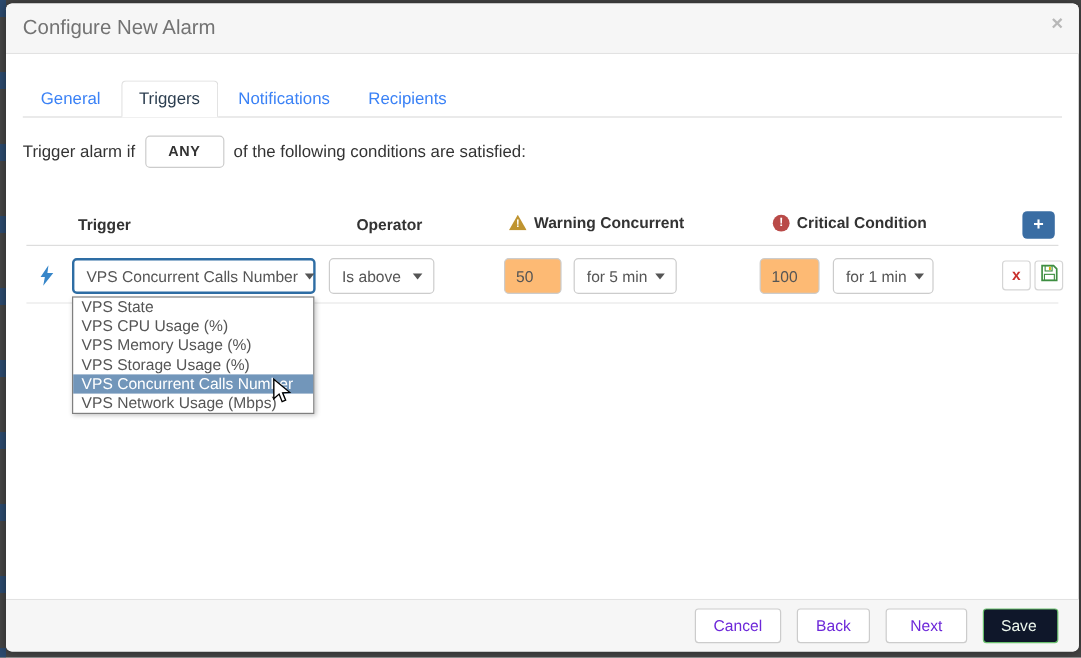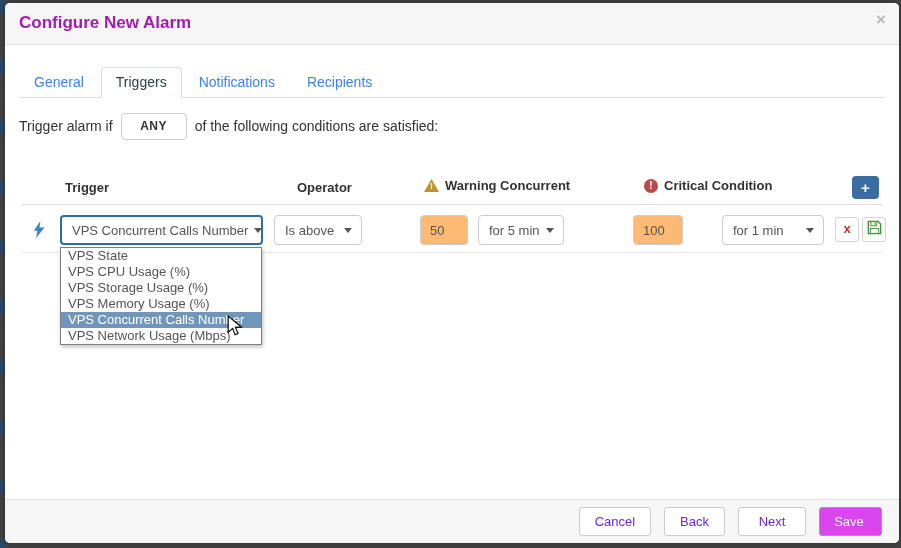--- a/index.html
+++ b/index.html
@@ -16,21 +16,21 @@
   .modal {
     position:absolute; top:3px; left:5px; right:2px; bottom:5px;
     background:#fff; border-radius:5px; box-shadow:0 0 8px rgba(0,0,0,.4);
   }
   .modal-header {
     position:absolute; top:0; left:0; right:0; height:42px;
     background:#f6f6f6; border-bottom:1px solid #e2e2e2; border-radius:5px 5px 0 0;
   }
   .modal-title {
     position:absolute; left:14px; top:10px;
-    font-size:17px; font-weight:bold; color:#a21caf;text-align:center;
+    font-size:17px; font-weight:normal; color:#737373;text-align:center;
   }
   .close-x {
     position:absolute; right:13px; top:8px; font-size:17px; font-weight:bold;
     color:#b8b8b8; cursor:pointer; line-height:1;
   }
   
   .tabs {
     position:absolute; top:64px; left:14px; right:14px;
     display:flex; border-bottom:1px solid #ddd;
   }
@@ -113,21 +113,21 @@
     position:absolute; left:0; right:0; bottom:0; height:44px;
     background:#f6f6f6; border-top:1px solid #e2e2e2; border-radius:0 0 5px 5px;
     display:flex; align-items:center; justify-content:flex-end; gap:13px; padding-right:17px;
   }
   .btn {
     height:29px; padding:0 15px; min-width:58px; background:#fff; border:1px solid #ccc;
     border-radius:3px; font-size:13px; color:#6d28d9; cursor:pointer;
     display:flex; align-items:center; justify-content:center; font-family:inherit;
   }
   .btn.wide { min-width:68px; }
-  .btn.save { background:#d946ef; border-color:#69bf6d; color:#eef8ee; min-width:63px;padding-left:12px; }
+  .btn.save { background:#0f172a; border-color:#69bf6d; color:#eef8ee; min-width:63px;padding-left:12px; }
   .bolt { position:absolute; left:28px; top:6px; }
 </style>
 </head>
 <body>
 
 <div class="edge-strip"></div>
 
 <div class="modal">
 
   <div class="modal-header">
@@ -179,21 +179,21 @@
     <div class="sel" style="left:269px; width:88px;">
       <span>Is above</span>
       <span class="caret"></span>
     </div>
     <input class="tinput" style="left: 415px; width: 48px;" value="50">
     <div class="sel" style="left:473px; width:86px;">
       <span>for 5 min</span>
       <span class="caret"></span>
     </div>
     <input class="tinput" style="left: 628px; width: 50px;" value="100">
-    <div class="sel" style="left:717px; width:102px;justify-content:space-between;">
+    <div class="sel" style="left:689px; width:84px;justify-content:space-between;">
       <span>for 1 min</span>
       <span class="caret"></span>
     </div>
     <div class="row-icon-btn" style="left:830px;">
       <span class="del-x">x</span>
     </div>
     <div class="row-icon-btn" style="left:857px;">
       <span>
         <svg width="15" height="15" viewBox="0 0 16 16">
           <path d="M1.5 1.5 h10.2 l2.8 2.8 v10.2 h-13 z" fill="#fff" stroke="#3e8e41" stroke-width="1.5"></path>
@@ -203,22 +203,22 @@
         </svg>
       </span>
     </div>
   </div>
 
   <div class="hr2"></div>
 
   <div class="dropdown">
     <div class="opt">VPS State</div>
     <div class="opt">VPS CPU Usage (%)</div>
+    <div class="opt">VPS Memory Usage (%)</div>
     <div class="opt">VPS Storage Usage (%)</div>
-    <div class="opt">VPS Memory Usage (%)</div>
     <div class="opt selected">VPS Concurrent Calls Number</div>
     <div class="opt">VPS Network Usage (Mbps)</div>
   </div>
 
   <span class="cursor">
     <svg width="16" height="22" viewBox="0 0 15 21">
       <path d="M1 1 L1 16.5 L5.2 12.8 L7.6 18.8 L10.4 17.6 L8 11.8 L13.6 11.4 Z" fill="#fff" stroke="#000" stroke-width="1.1"></path>
     </svg>
   </span>
 

